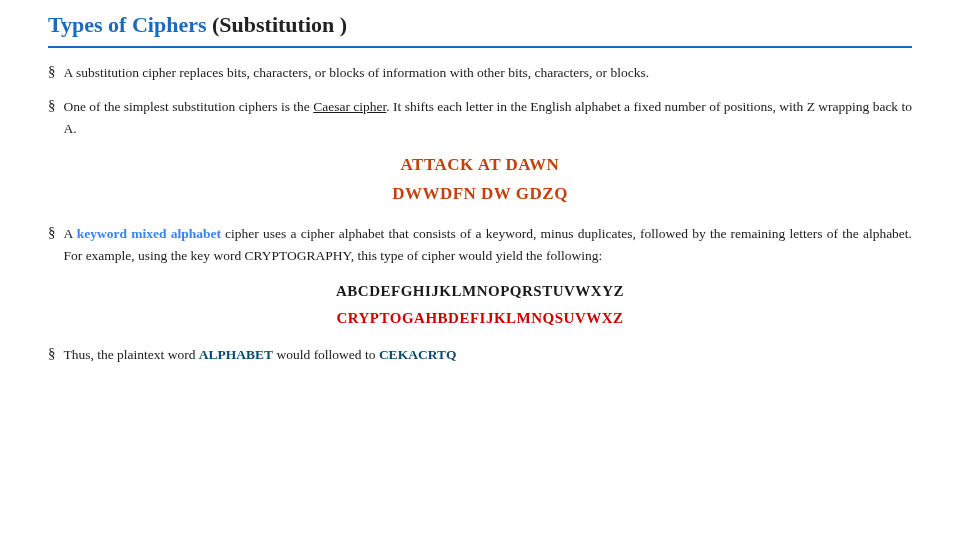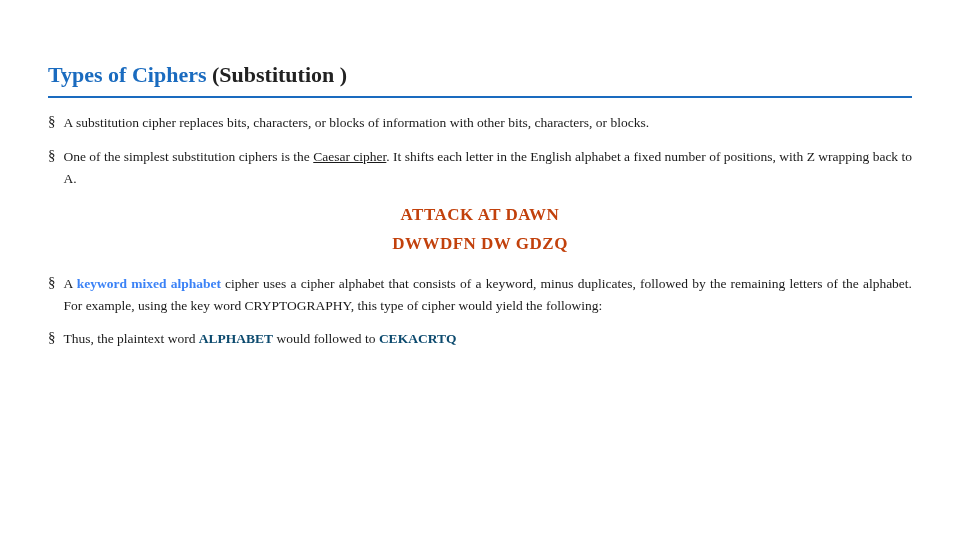--- a/index.html
+++ b/index.html
@@ -6,22 +6,21 @@
     body {
       width: 960px;
       height: 540px;
       background: #ffffff;
       font-family: Georgia, 'Times New Roman', Times, serif;
       font-size: 13.5px;
       color: #1a1a1a;
       overflow: hidden;
     }
     .page {
-      padding: 36px 48px 28px 48px;
-      margin-top: 26px;
+      padding: 12px 48px 28px 48px;
     }
     .title {
       font-size: 22px;
       font-weight: bold;
       margin-bottom: 8px;
       line-height: 1.2;
     }
     .title-blue {
       color: #1a6bbf;
     }
@@ -122,20 +121,24 @@
     <div class="attack-text">DWWDFN DW GDZQ</div>
   </div>
 
   <div class="bullet-section">
     <span class="bullet">§</span>
     <span class="bullet-text">
       <span>A </span><span class="keyword-blue">keyword mixed alphabet</span><span> cipher uses a cipher alphabet that consists of a keyword, minus duplicates, followed by the remaining letters of the alphabet. For example, using the key word CRYPTOGRAPHY, this type of cipher would yield the following:</span>
     </span>
   </div>
 
+  <div class="alphabet-block">
+    <div class="alphabet-line">ABCDEFGHIJKLMNOPQRSTUVWXYZ</div>
+    <div class="crypto-line">CRYPTOGAHBDEFIJKLMNQSUVWXZ</div>
+  </div>
 
   <div class="bullet-section">
     <span class="bullet">§</span>
     <span class="bullet-text">
       <span>Thus, the plaintext word </span><span class="highlight-red">ALPHABET</span><span> would followed to </span><span class="highlight-red">CEKACRTQ</span>
     </span>
   </div>
 </div>
 
 </body></html>

